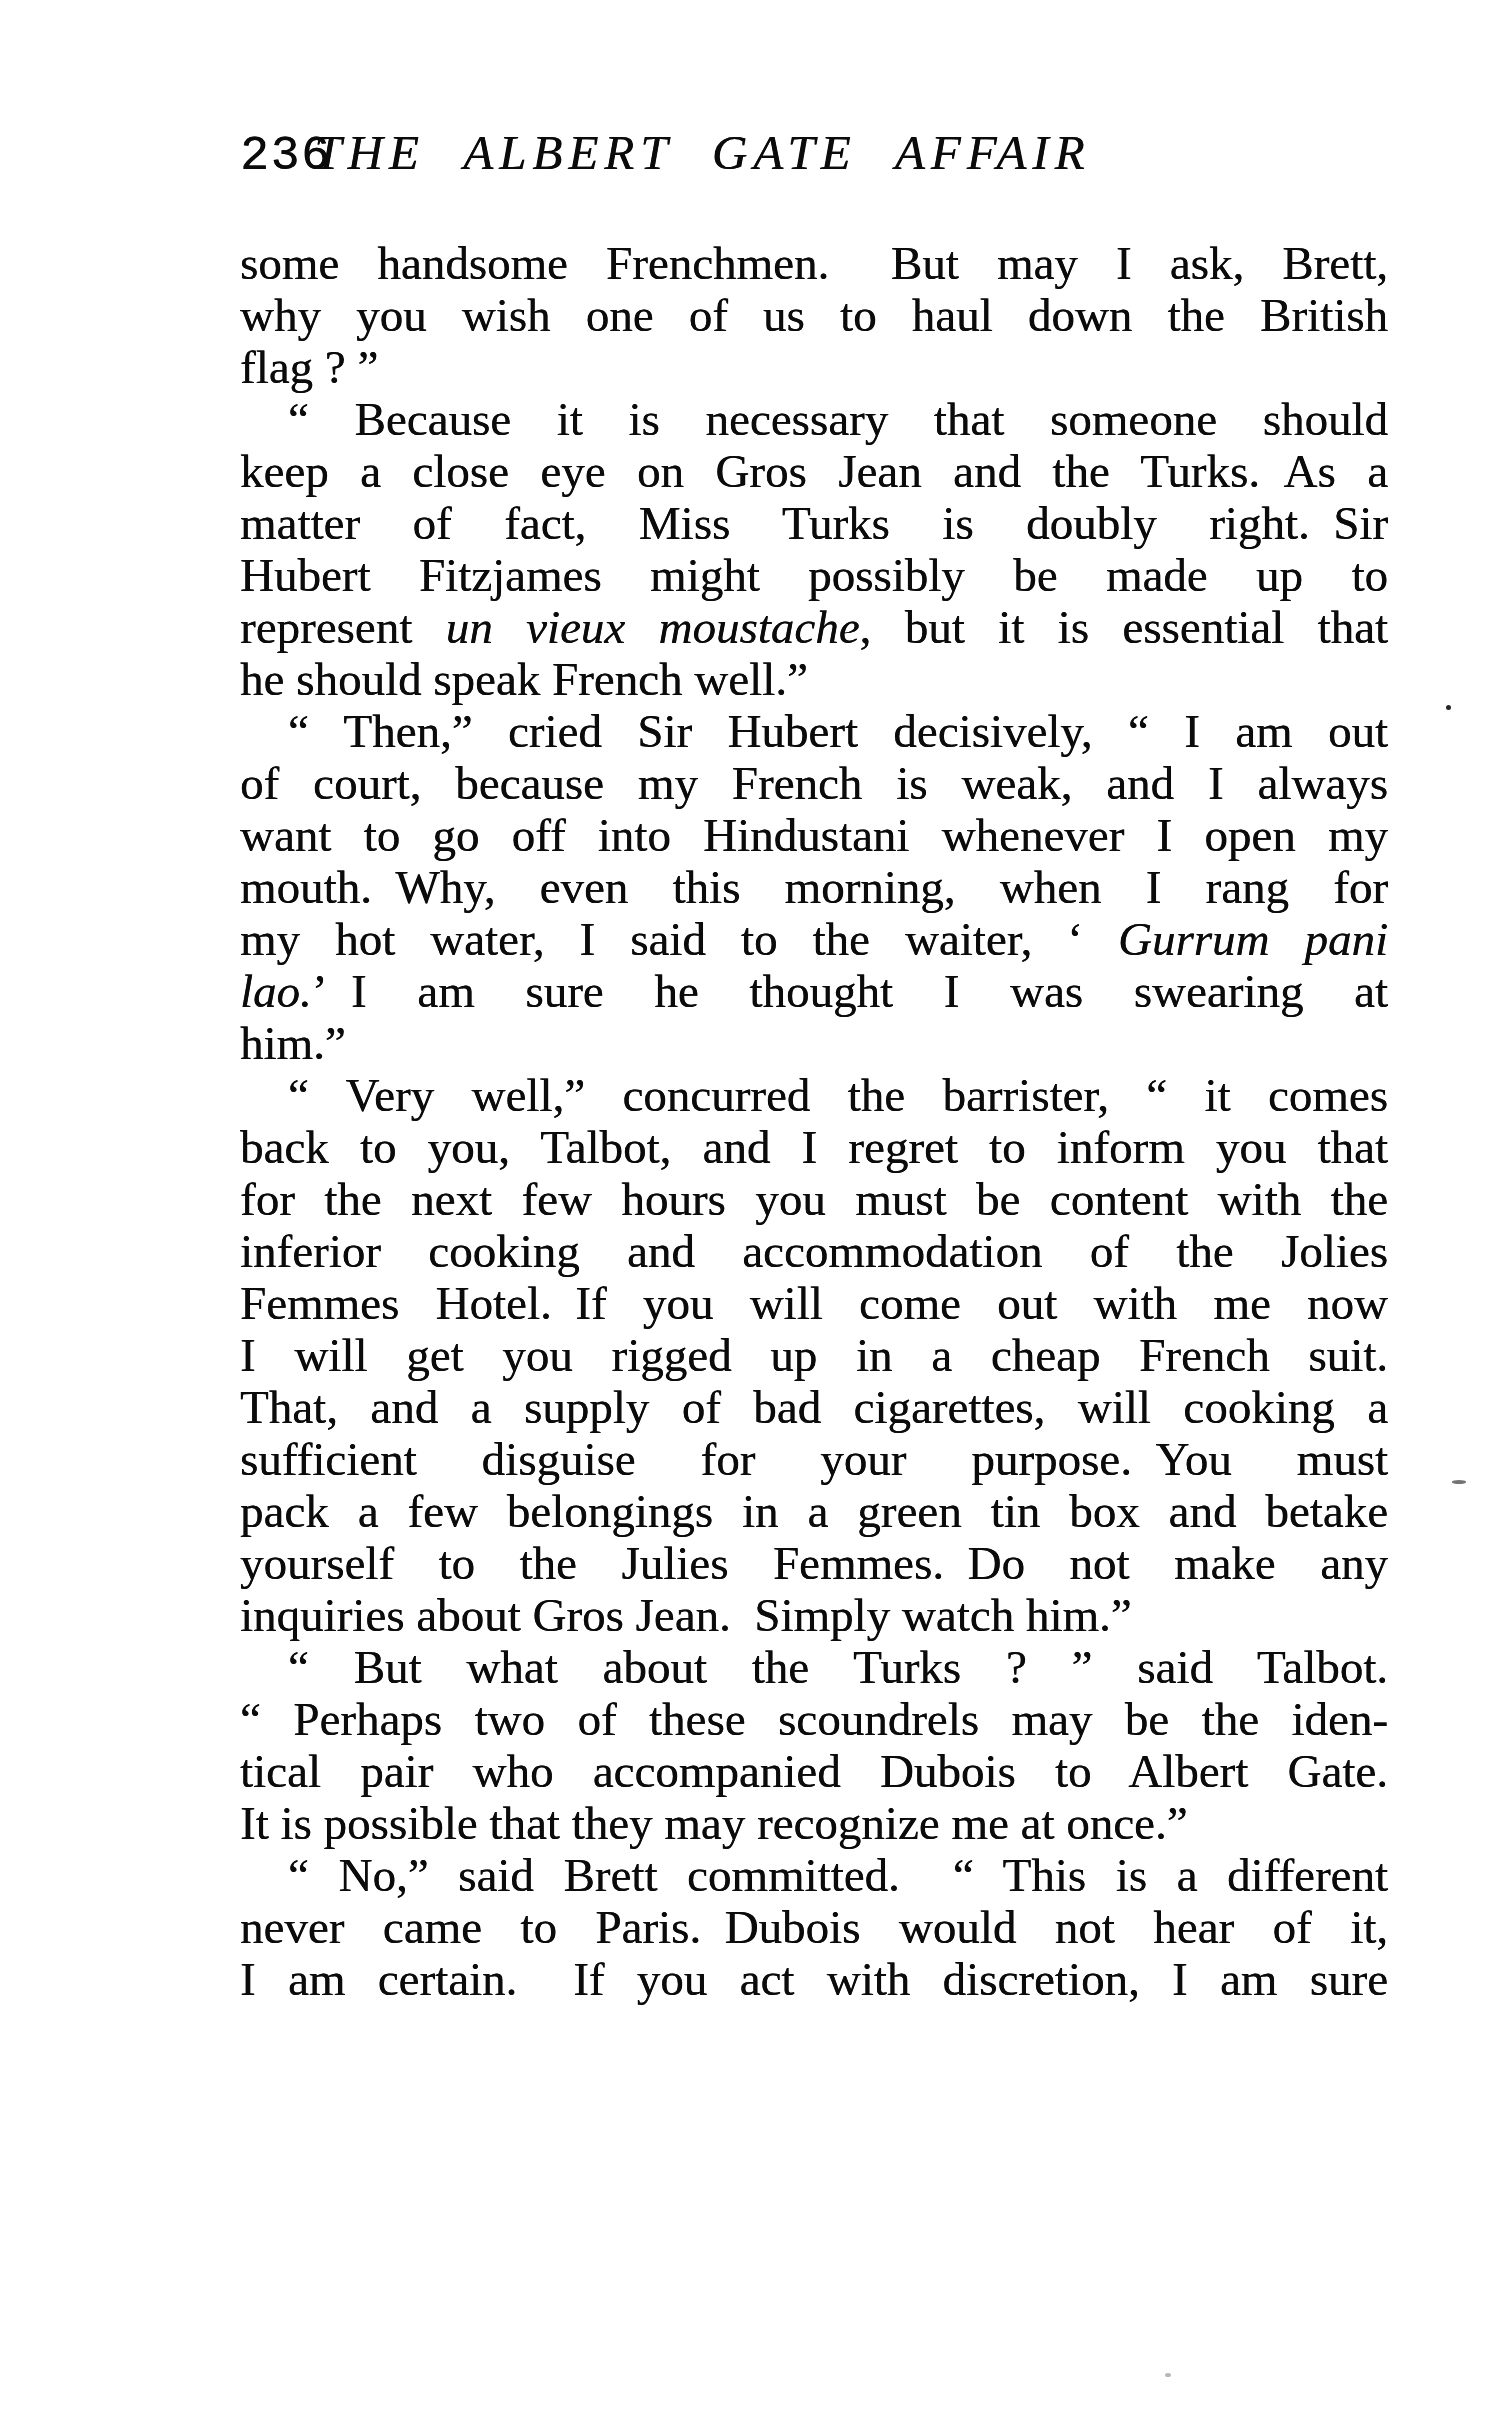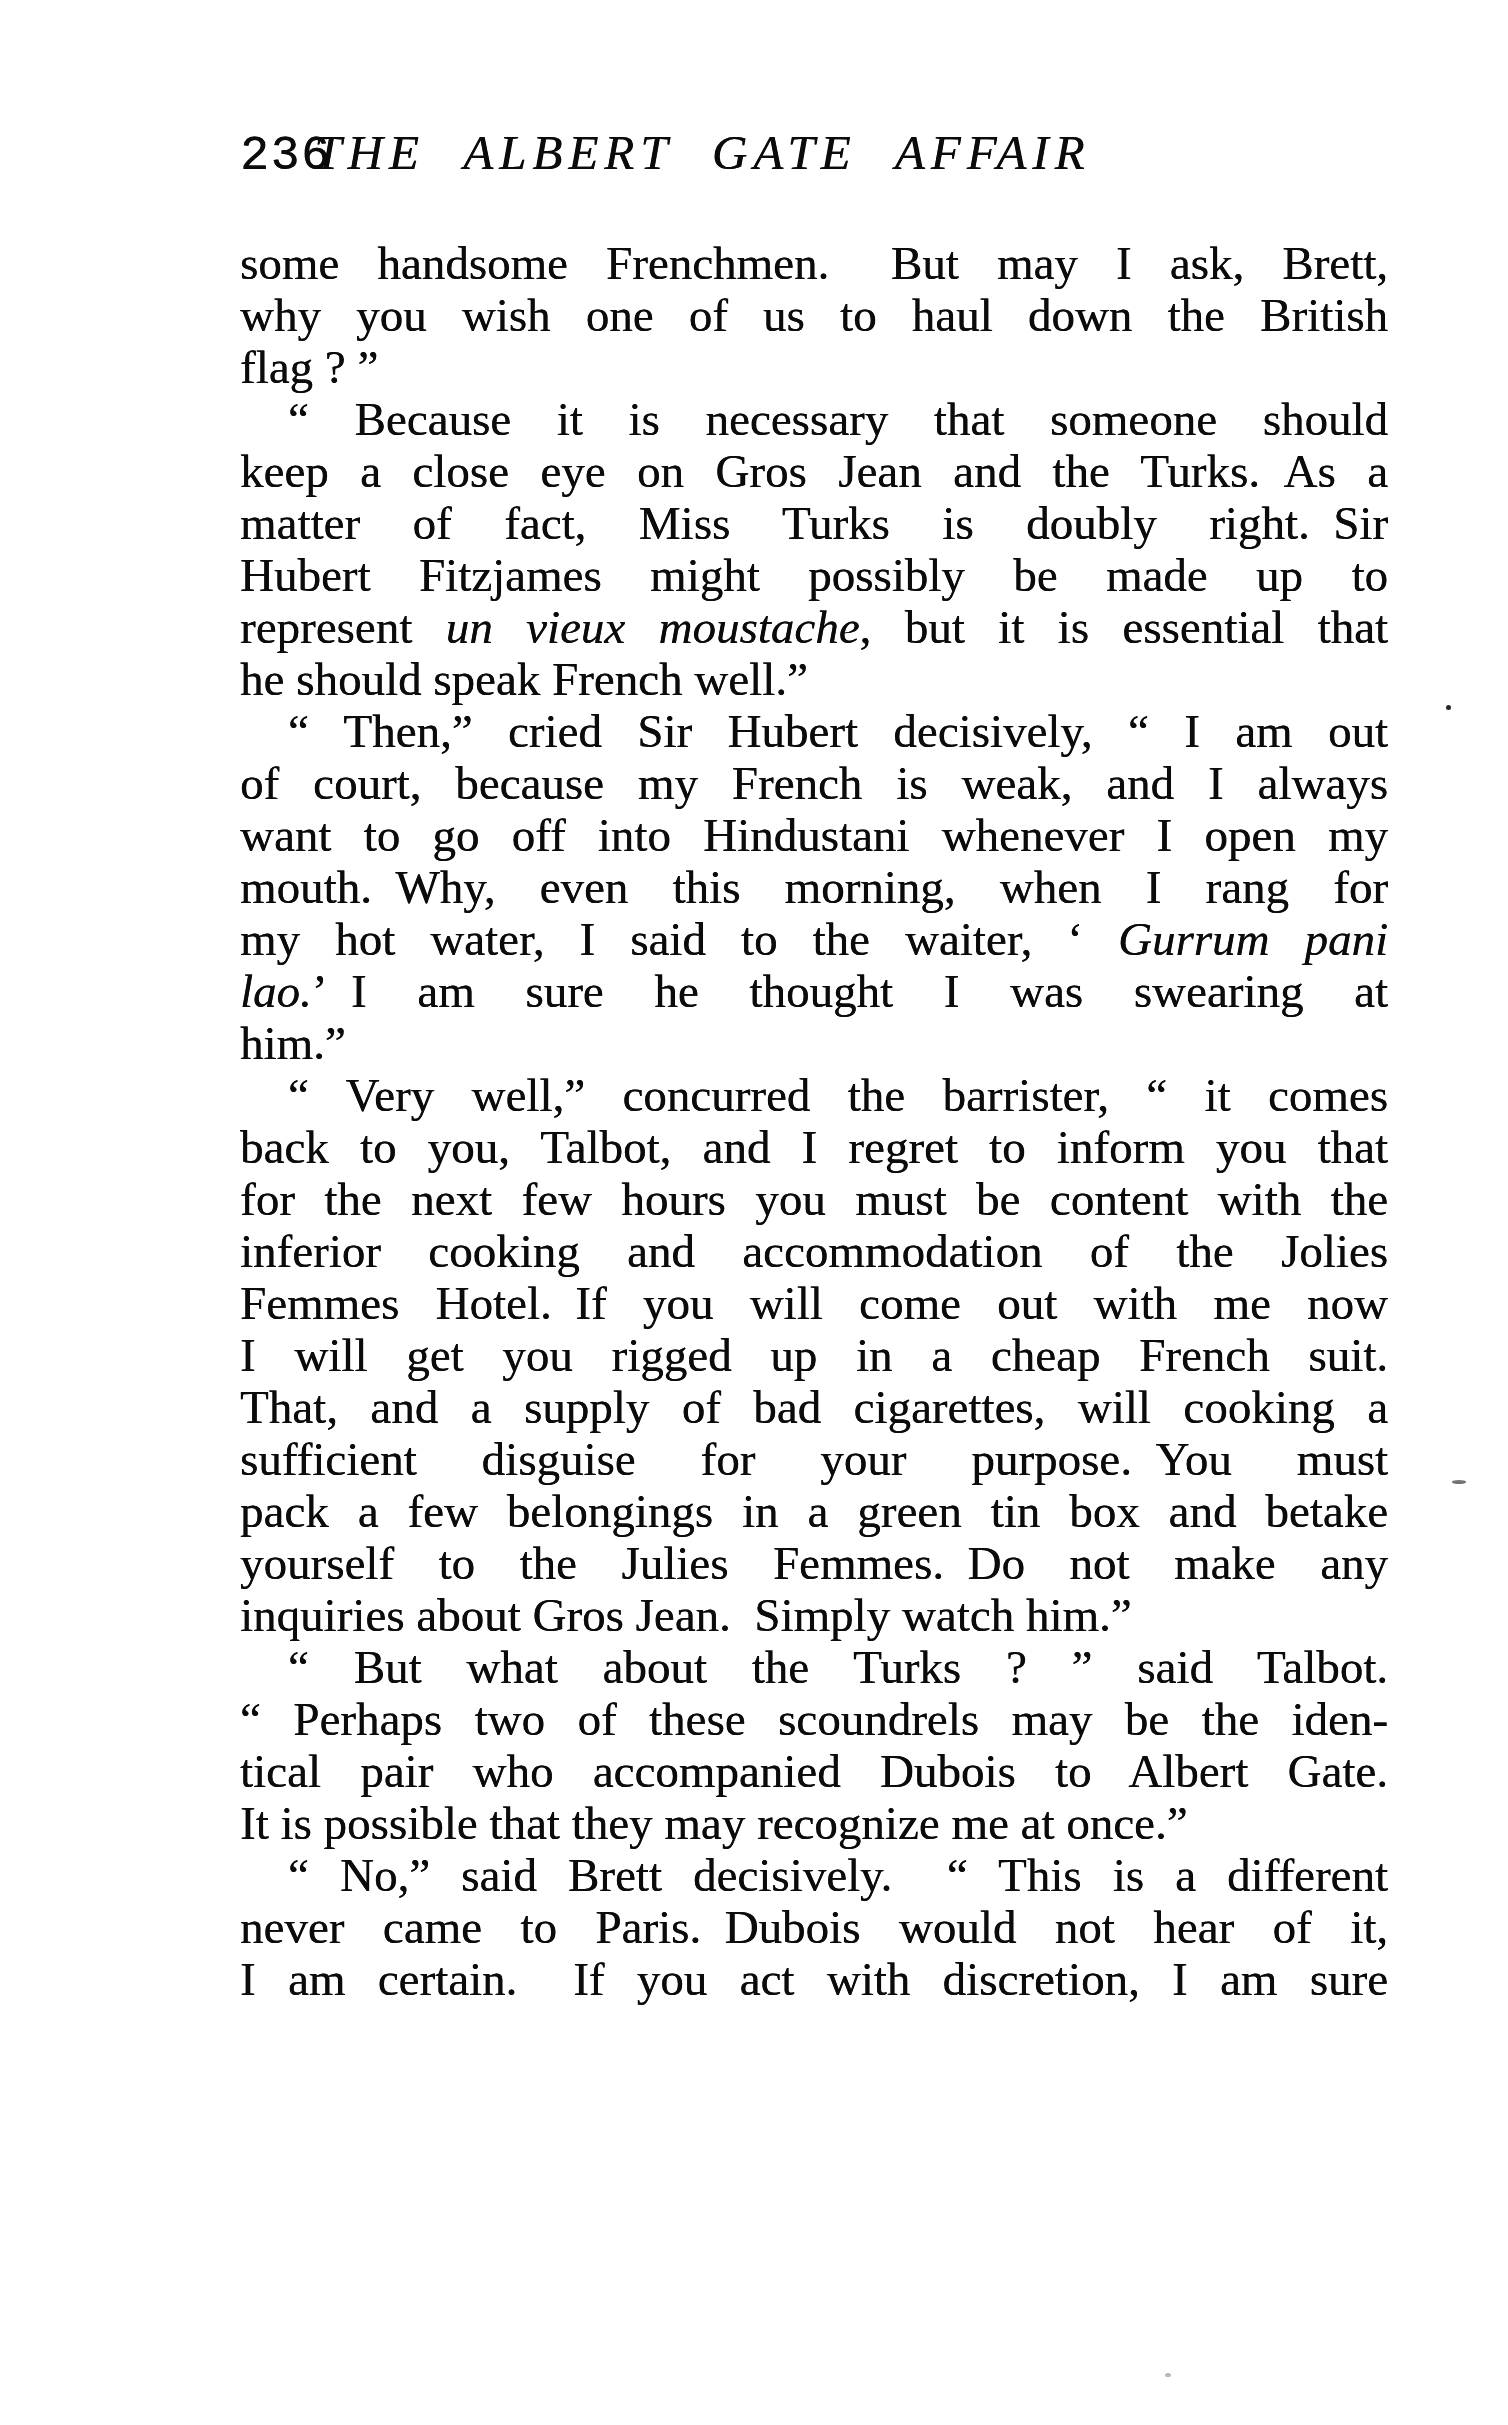--- a/index.html
+++ b/index.html
@@ -85,21 +85,21 @@
     <div class="line j">I will get you rigged up in a cheap French suit.</div>
     <div class="line j">That, and a supply of bad cigarettes, will cooking a</div>
     <div class="line j">sufficient disguise for your purpose. You must</div>
     <div class="line j">pack a few belongings in a green tin box and betake</div>
     <div class="line j">yourself to the Julies Femmes. Do not make any</div>
     <div class="line">inquiries about Gros Jean. Simply watch him.”</div>
     <div class="line j ind">“ But what about the Turks ? ” said Talbot.</div>
     <div class="line j">“ Perhaps two of these scoundrels may be the iden-</div>
     <div class="line j">tical pair who accompanied Dubois to Albert Gate.</div>
     <div class="line">It is possible that they may recognize me at once.”</div>
-    <div class="line j ind">“ No,” said Brett decisively.  “ This is a different</div>
+    <div class="line j ind">“ No,” said Brett committed.  “ This is a different</div>
     <div class="line j">never came to Paris. Dubois would not hear of it,</div>
     <div class="line j">I am certain.  If you act with discretion, I am sure</div>
   </div>
 
 <div class="speck" style="left: 1446px; top: 705px; width: 5.2px; height: 5.2px; opacity: 0.85;"></div>
 <div class="speck" style="left: 1452px; top: 1480px; width: 14px; height: 3.5px; opacity: 0.55;"></div>
 <div class="speck" style="left: 1165px; top: 2373px; width: 6px; height: 4.3px; opacity: 0.28;"></div>
 
 
 </body></html>

